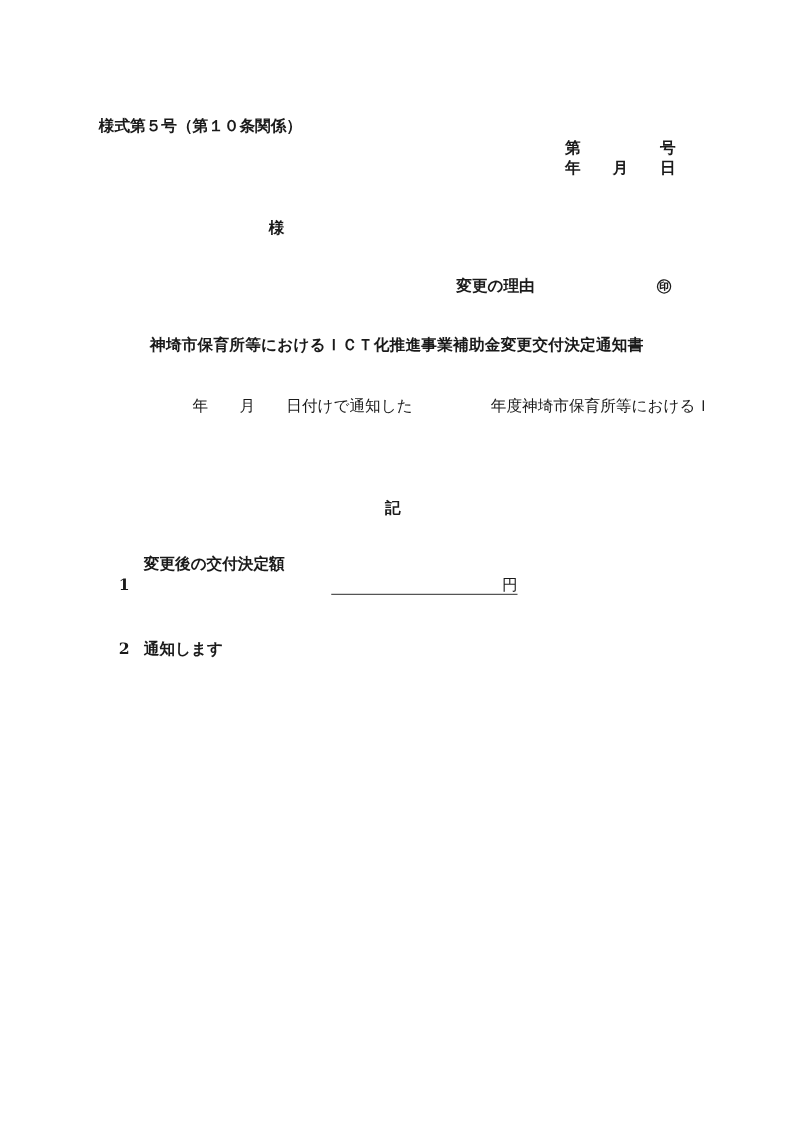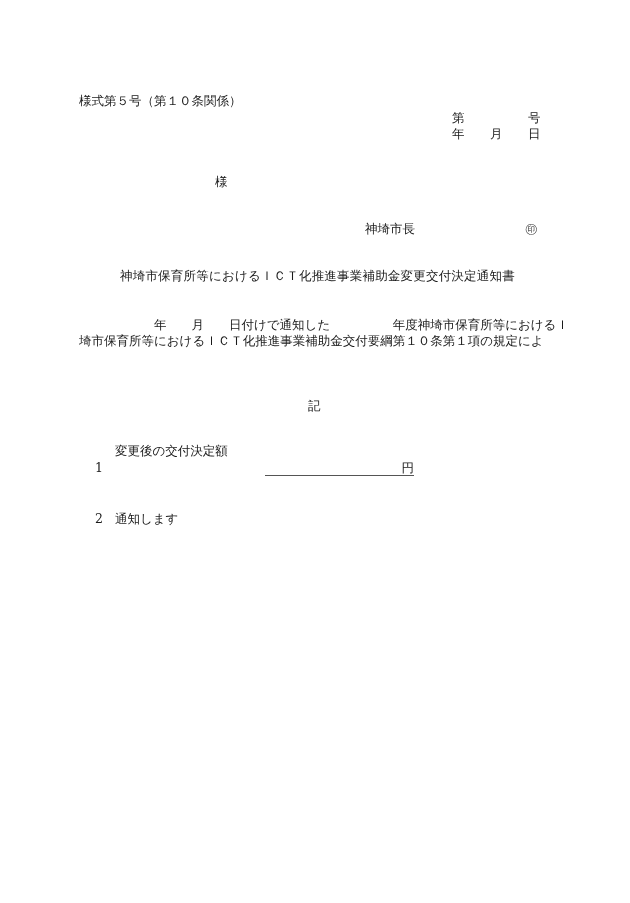--- a/index.html
+++ b/index.html
@@ -13,20 +13,21 @@
       position: relative;
       overflow: hidden;
       font-family: "DejaVu Serif", "Liberation Serif", serif;
       color: #1a1a1a;
       font-size: 12.5px;
     }
     .abs {
       position: absolute;
       white-space: nowrap;
       line-height: 16px;
+      font-weight: bold;
     }
     .form-no { left: 79px; top: 93px; }
     .doc-no-row { left: 452px; top: 110px; width: 90px; }
     .date-row { left: 452px; top: 126px; width: 90px; }
     .doc-no-row span, .date-row span { position: absolute; top: 0; }
     .addressee { left: 215px; top: 174px; }
     .issuer { left: 365px; top: 221px; }
     .seal { left: 525px; top: 221px; }
     .title { left: 120px; top: 268px; letter-spacing: 0.2px; }
     .body-text {
@@ -66,28 +67,27 @@
   </div>
 
   <div class="abs date-row">
     <span style="left:0">年</span>
     <span style="left:38px">月</span>
     <span style="left:76px">日</span>
   </div>
 
   <div class="abs addressee">様</div>
 
-  <div class="abs issuer">神埼市長</div>
+  <div class="abs issuer">変更の理由</div>
   <div class="abs seal">㊞</div>
 
   <div class="abs title">神埼市保育所等におけるＩＣＴ化推進事業補助金変更交付決定通知書</div>
 
   <div class="body-text">
     <span class="body-line">　　　　　　年　　月　　日付けで通知した　　　　　年度神埼市保育所等におけるＩ</span>
-    <span class="body-line">埼市保育所等におけるＩＣＴ化推進事業補助金交付要綱第１０条第１項の規定によ</span>
   </div>
 
   <div class="abs record">記</div>
 
   <div class="abs item1-no">1</div>
   <div class="abs item1-label">変更後の交付決定額</div>
   <div class="amount-field">
     <span></span>
     <span class="yen">円</span>
   </div>

